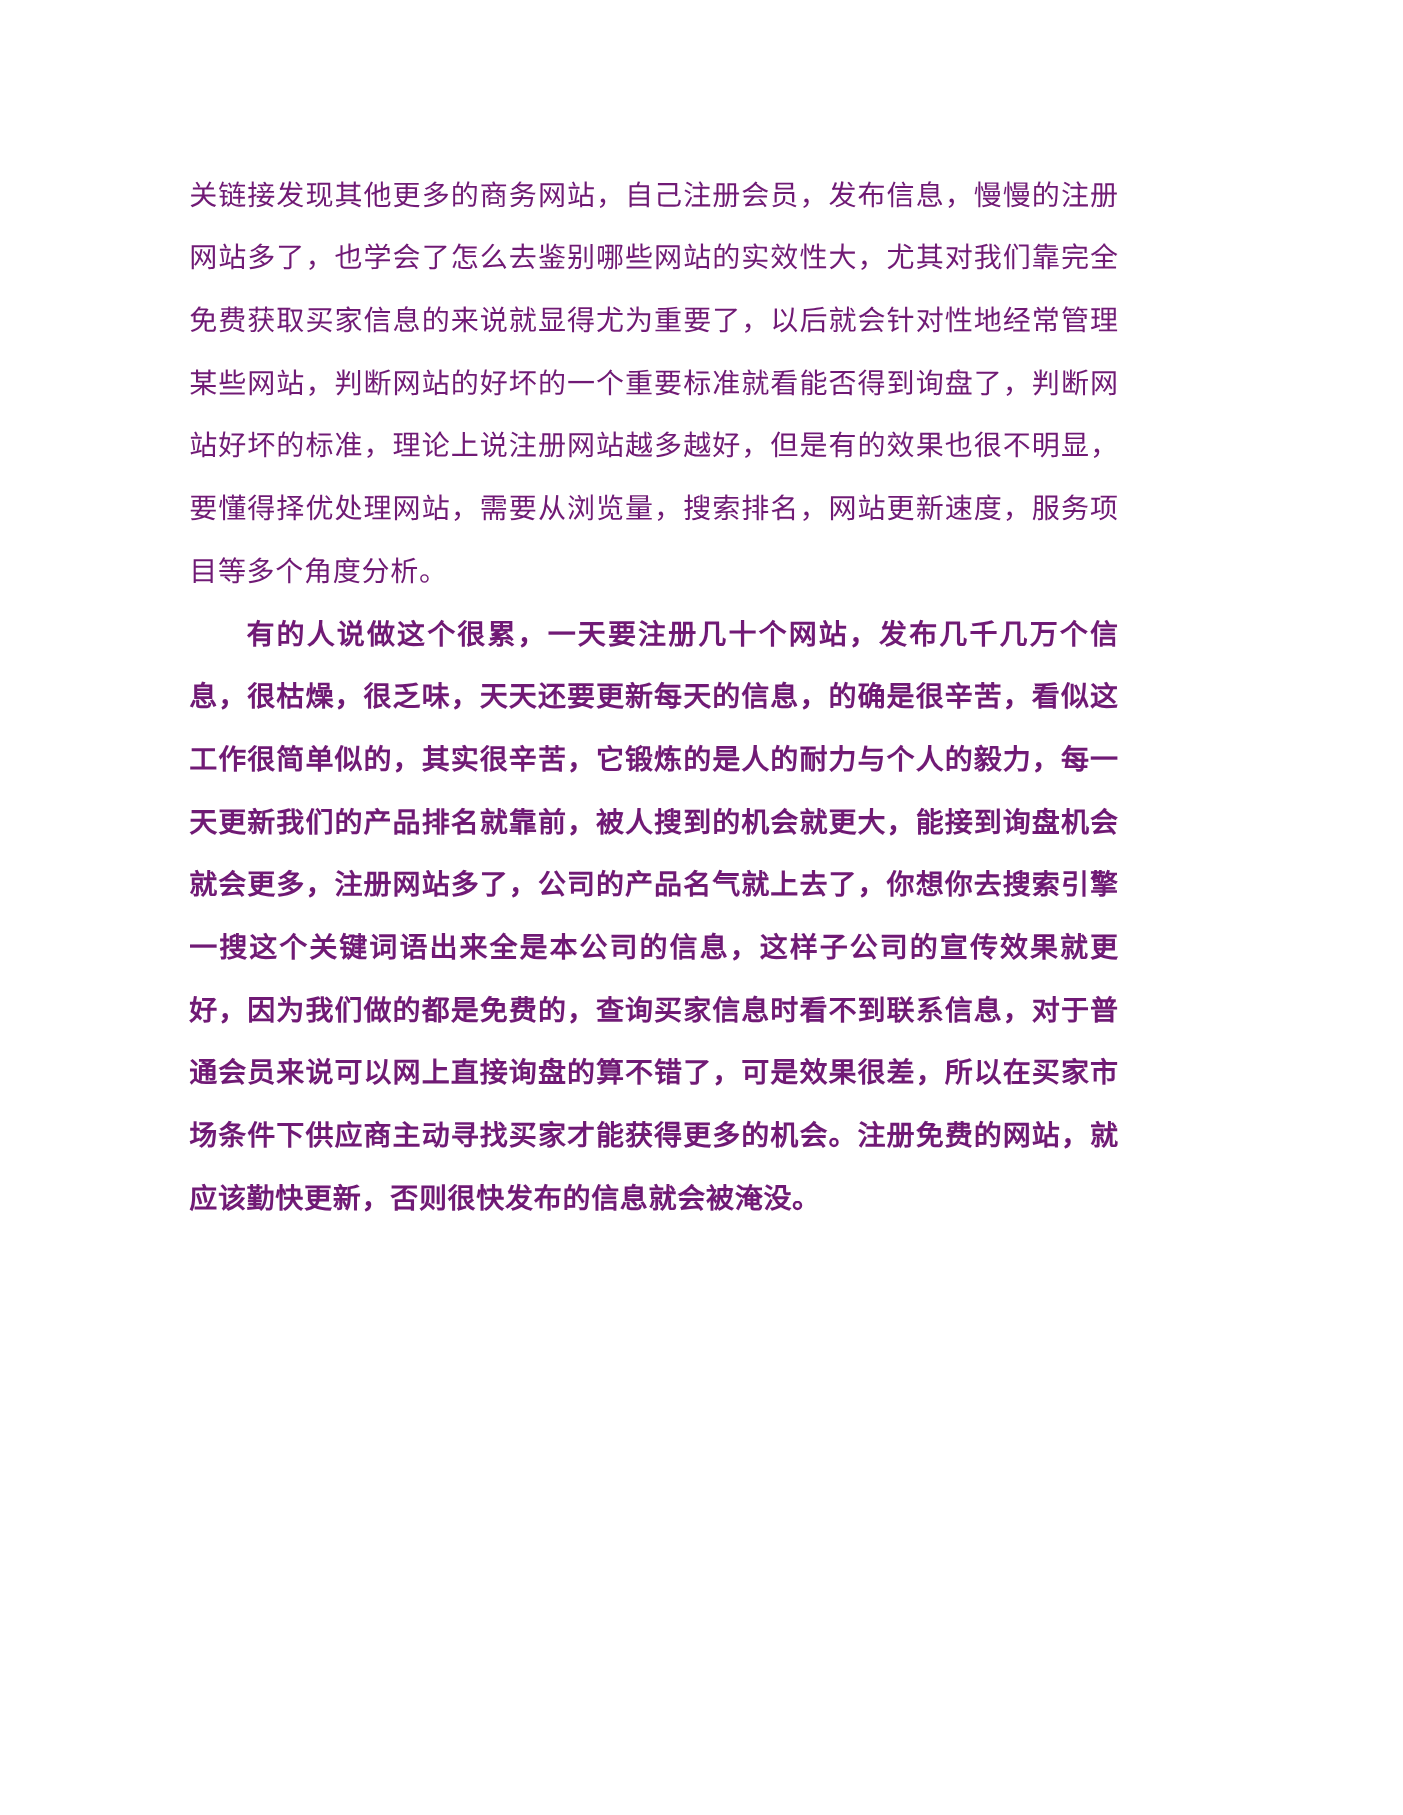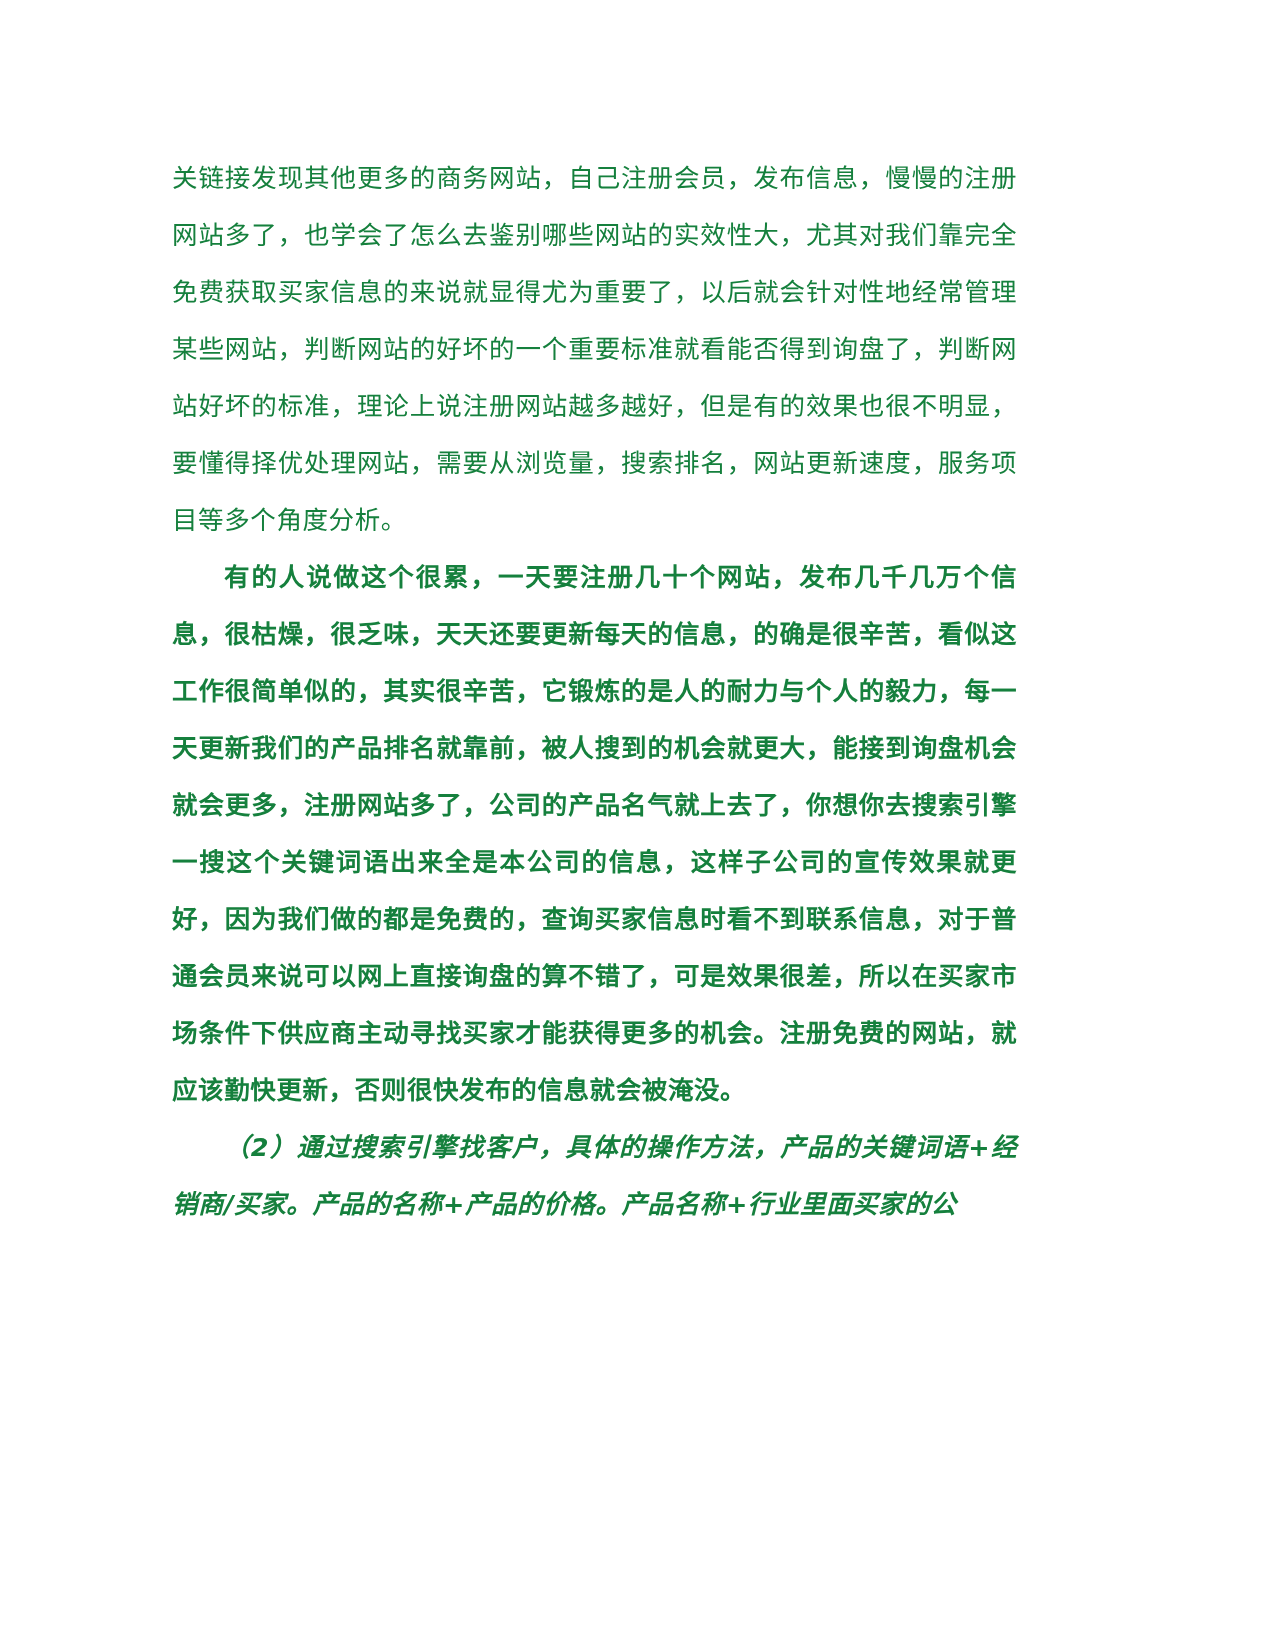--- a/index.html
+++ b/index.html
@@ -20,21 +20,21 @@
   .doc-body {
     position: absolute;
     left: 172px;
     top: 150px;
     width: 845px;
   }
   .para {
     font-family: "DejaVu Sans", "Liberation Sans", sans-serif;
     font-size: 25.5px;
     line-height: 57px;
-    color: #15803d;
+    color: #701a75;
     text-align: justify;
     text-justify: inter-ideograph;
     letter-spacing: 0.6px;
     margin: 0;
     word-break: break-all;
   }
   .para + .para {
     margin-top: 0;
     font-weight: bold;
   }
@@ -45,15 +45,14 @@
     font-style: italic;
   }
 </style>
 </head>
 <body>
 
 <div class="page">
   <div class="doc-body">
     <p class="para">关链接发现其他更多的商务网站，自己注册会员，发布信息，慢慢的注册网站多了，也学会了怎么去鉴别哪些网站的实效性大，尤其对我们靠完全免费获取买家信息的来说就显得尤为重要了，以后就会针对性地经常管理某些网站，判断网站的好坏的一个重要标准就看能否得到询盘了，判断网站好坏的标准，理论上说注册网站越多越好，但是有的效果也很不明显，要懂得择优处理网站，需要从浏览量，搜索排名，网站更新速度，服务项目等多个角度分析。</p>
     <p class="para indent">有的人说做这个很累，一天要注册几十个网站，发布几千几万个信息，很枯燥，很乏味，天天还要更新每天的信息，的确是很辛苦，看似这工作很简单似的，其实很辛苦，它锻炼的是人的耐力与个人的毅力，每一天更新我们的产品排名就靠前，被人搜到的机会就更大，能接到询盘机会就会更多，注册网站多了，公司的产品名气就上去了，你想你去搜索引擎一搜这个关键词语出来全是本公司的信息，这样子公司的宣传效果就更好，因为我们做的都是免费的，查询买家信息时看不到联系信息，对于普通会员来说可以网上直接询盘的算不错了，可是效果很差，所以在买家市场条件下供应商主动寻找买家才能获得更多的机会。注册免费的网站，就应该勤快更新，否则很快发布的信息就会被淹没。</p>
-    <p class="para indent italicish">（2）通过搜索引擎找客户，具体的操作方法，产品的关键词语+经销商/买家。产品的名称+产品的价格。产品名称+行业里面买家的公</p>
   </div>
 </div>
 
 </body></html>

